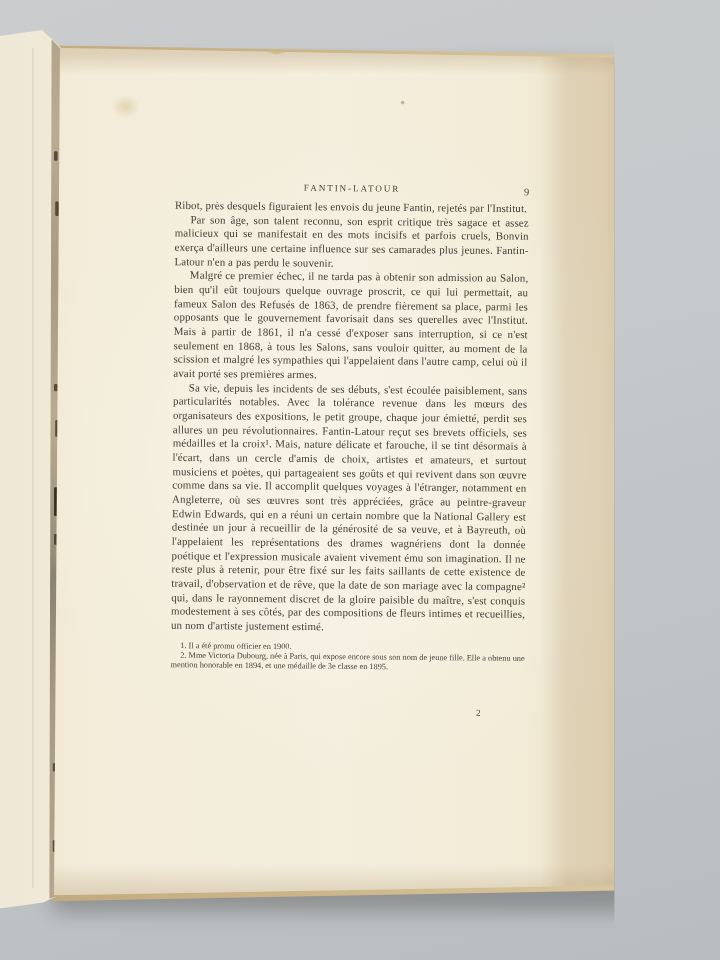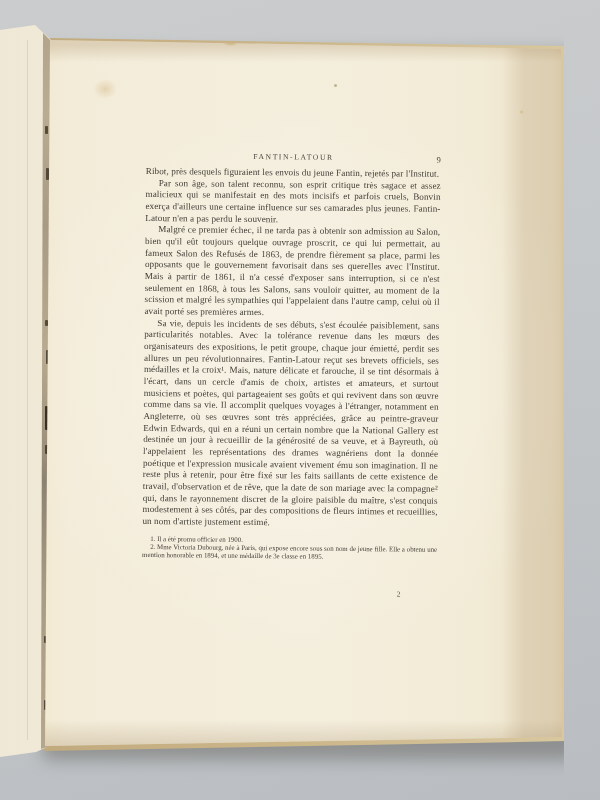--- a/index.html
+++ b/index.html
@@ -2,21 +2,21 @@
 <html lang="fr"><head>
 <meta charset="utf-8">
 <style>
   html,body{margin:0;padding:0;}
   body{
     width:600px;height:800px;
     background:linear-gradient(165deg,#cacccd 0%,#c6c9cb 40%,#b9bdc1 100%);
     font-family:"Liberation Serif","DejaVu Serif",serif;
     overflow:hidden;
   }
-  .photo{position:relative;width:564px;height:800px;overflow:hidden;}
+  .photo{position:relative;width:512px;height:800px;overflow:hidden;}
 
   .book-shadow{
     position:absolute;left:38px;top:44px;width:534px;height:708px;
     background:rgba(100,100,96,.5);filter:blur(8px);
     transform:translate(5px,8px);border-radius:4px;
   }
   .page-edges{
     position:absolute;inset:0;
     clip-path:polygon(48px 38px,566px 46px,570px 741px,43px 751px);
     background:linear-gradient(90deg,#bfa87c 0%,#ccb78b 55%,#d9c79e 100%);

